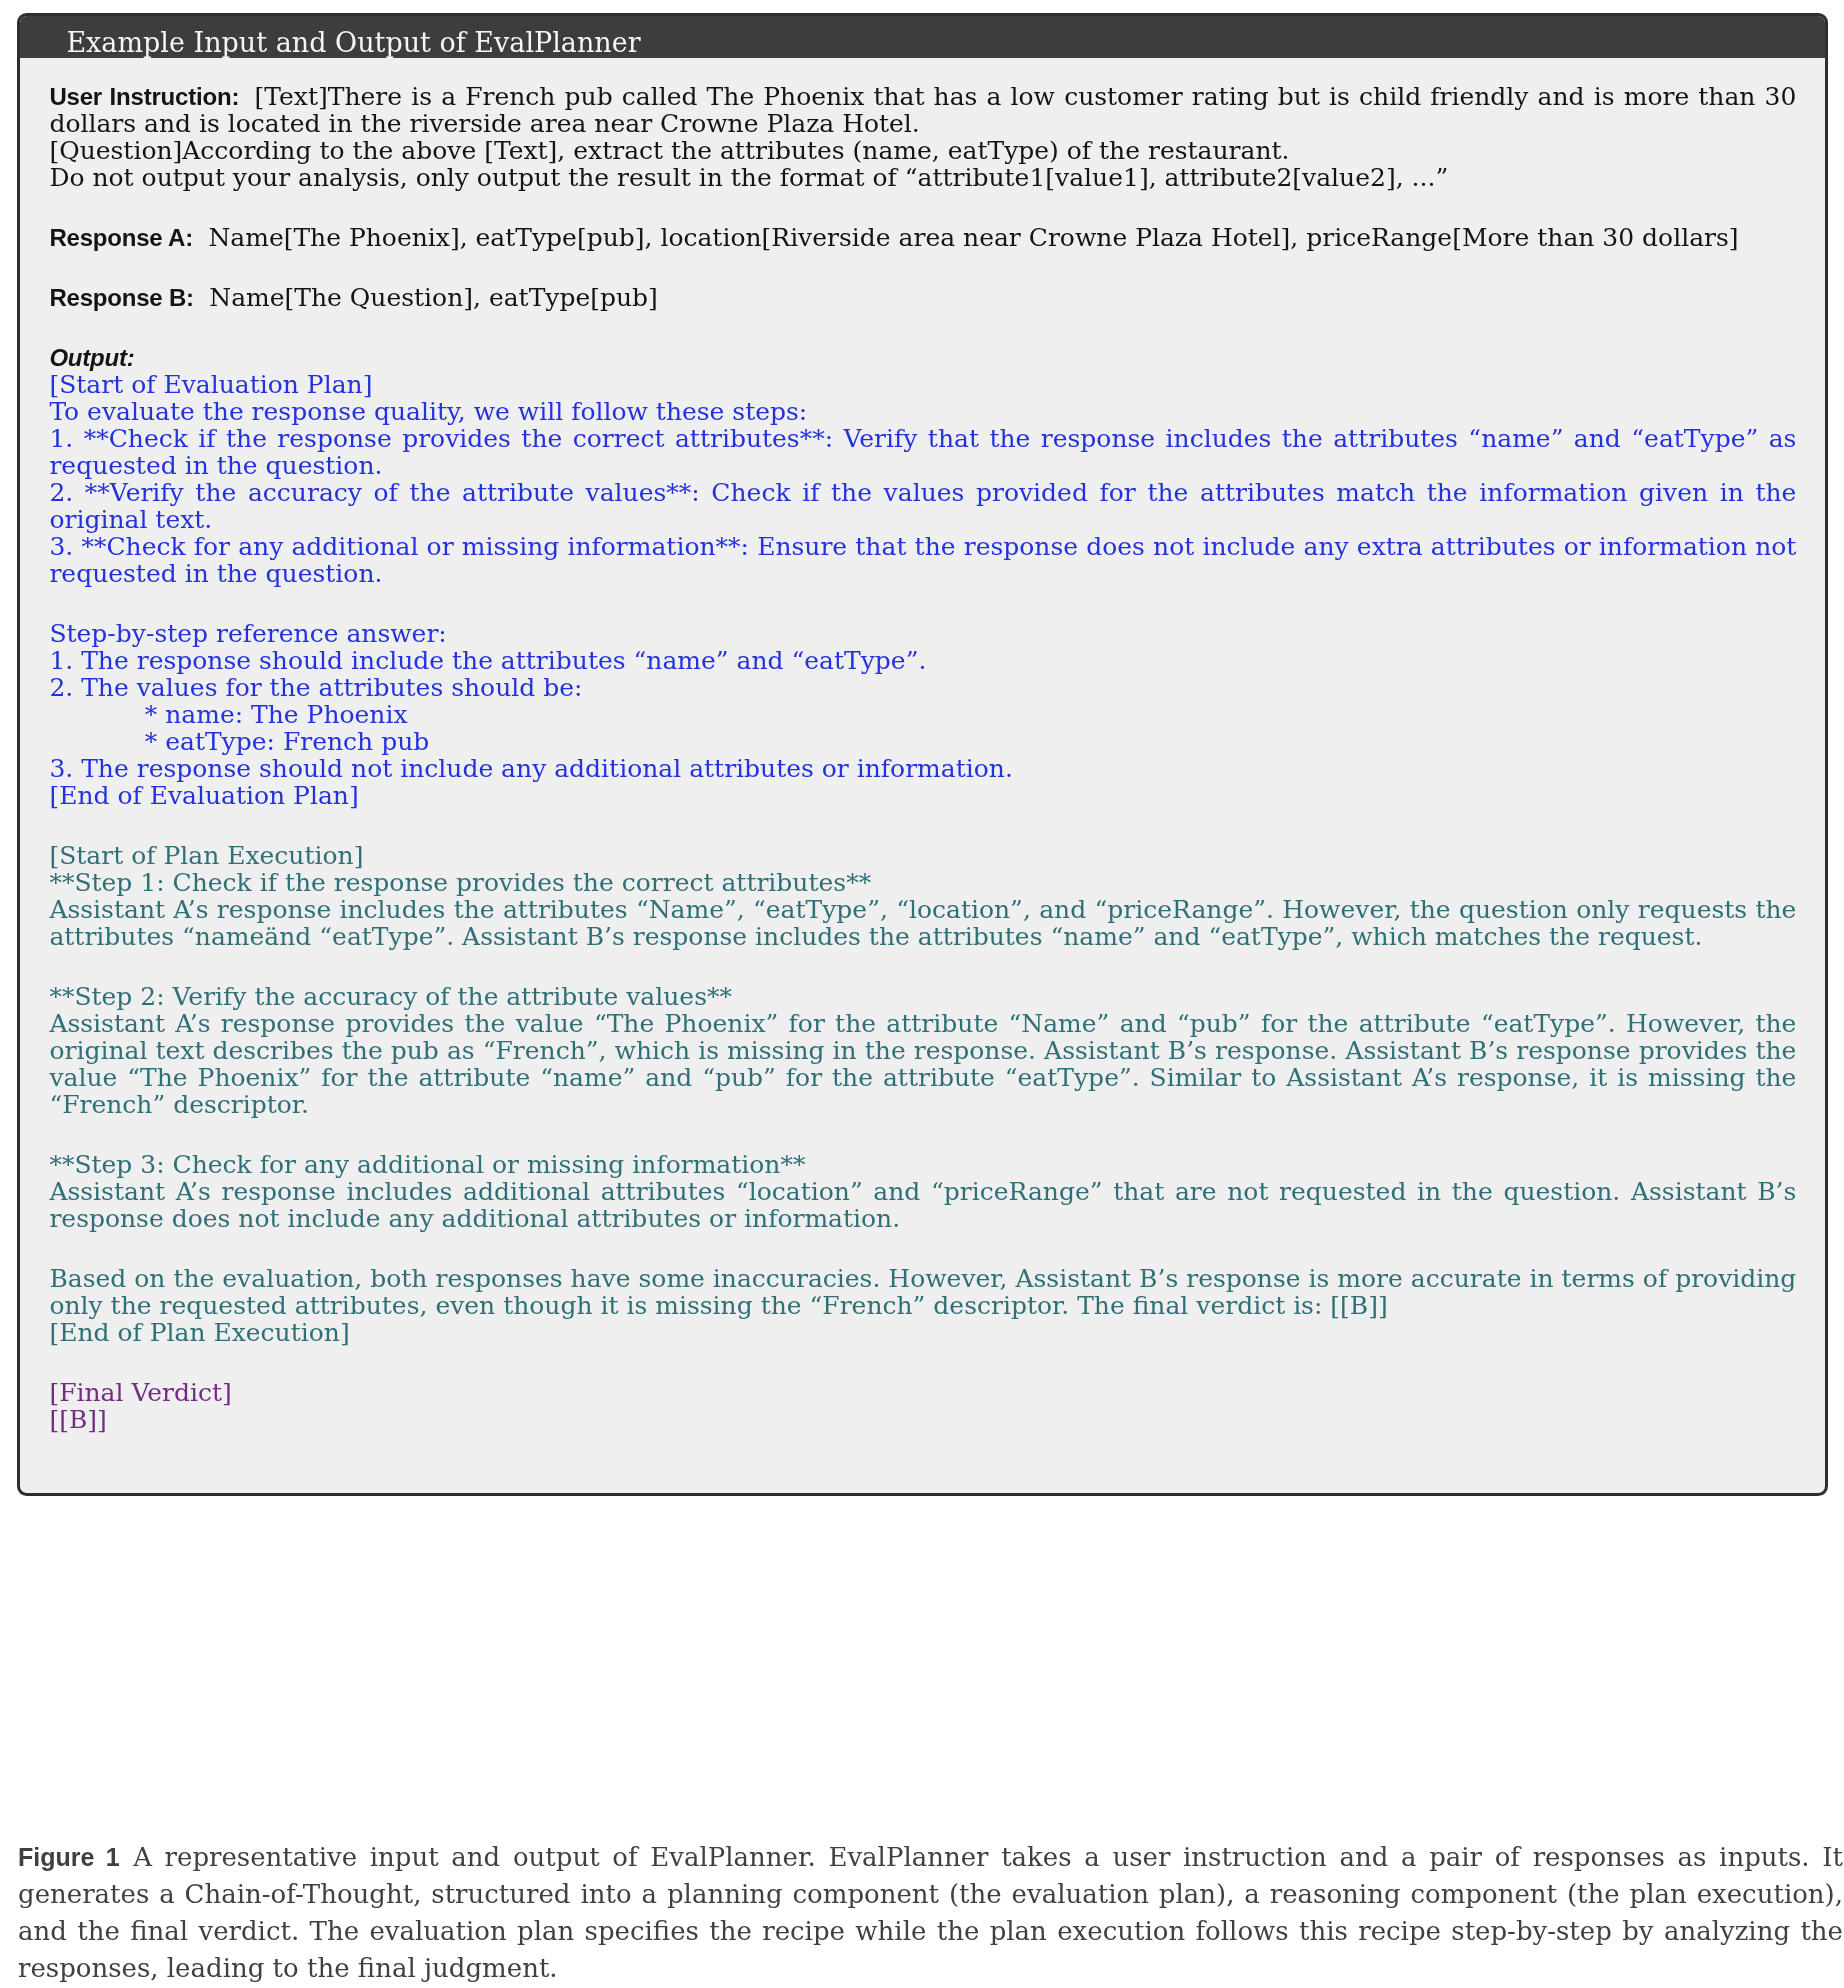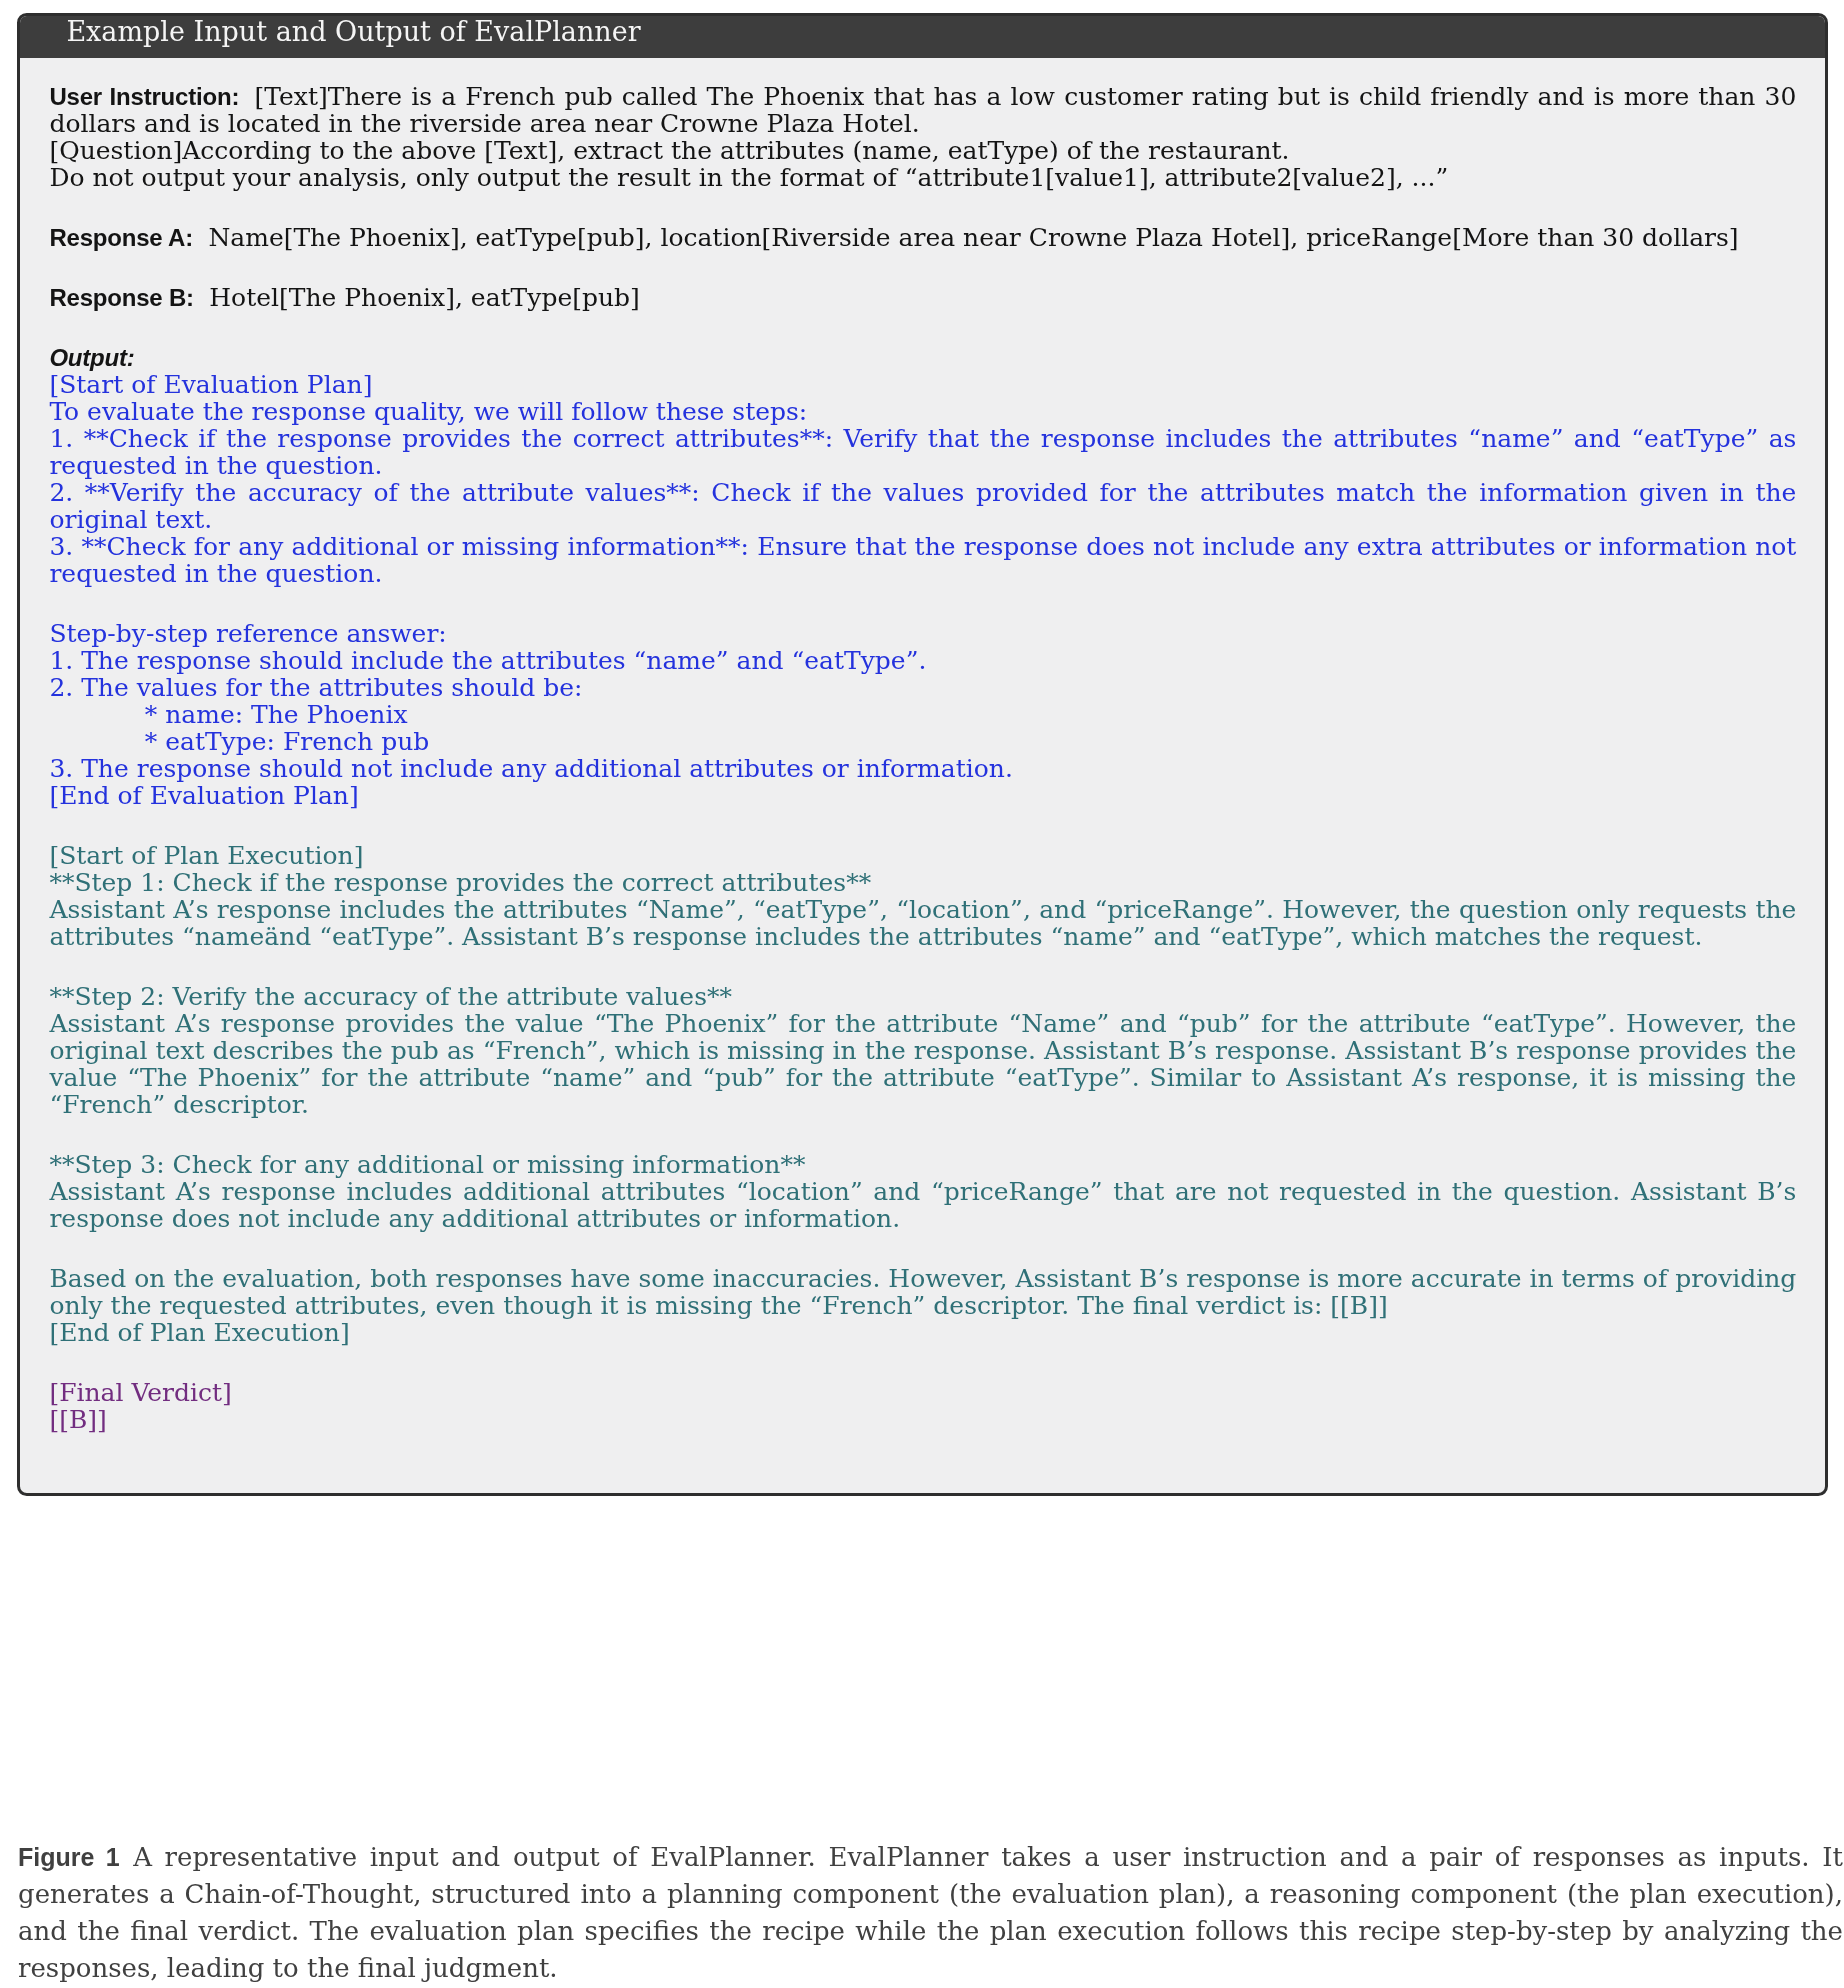--- a/index.html
+++ b/index.html
@@ -26,21 +26,21 @@
     box-sizing:border-box;
     border:3.9px solid var(--box_border);
     border-radius:9.7px;
     background:var(--box_bg);
     overflow:hidden;
   }
   .title-bar{
     background:var(--titlebar_bg);
     height:42px;
     display:flex;
-    align-items:flex-start;
+    align-items:flex-end;
     padding-left:46px;
     color:var(--title_text);
     font-size:27px;
   }
   .box-body{
     padding:25px 29px 46px 29px;
     font-size:25px;
     line-height:27px;
   }
   .blk{
@@ -85,21 +85,21 @@
     <span>Example Input and Output of EvalPlanner</span>
   </div>
   <div class="box-body">
 
     <p class="blk"><span class="lbl">User Instruction:</span><span class="pre">[Text]There is a French pub called The Phoenix that has a low customer rating but is child friendly and is more than 30 dollars and is located in the riverside area near Crowne Plaza Hotel.
 [Question]According to the above [Text], extract the attributes (name, eatType) of the restaurant.
 Do not output your analysis, only output the result in the format of “attribute1[value1], attribute2[value2], ...”</span></p>
 
     <p class="blk"><span class="lbl">Response A:</span><span class="pre">Name[The Phoenix], eatType[pub], location[Riverside area near Crowne Plaza Hotel], priceRange[More than 30 dollars]</span></p>
 
-    <p class="blk"><span class="lbl">Response B:</span><span class="pre">Hotel[The Phoenix], eatType[pub]</span></p>
+    <p class="blk"><span class="lbl">Response B:</span><span class="pre">Name[The Question], eatType[pub]</span></p>
 
     <p class="blk no-gap"><span class="lbl">Output:</span></p>
 
     <p class="blk c-blue pre">[Start of Evaluation Plan]
 To evaluate the response quality, we will follow these steps:
 1. **Check if the response provides the correct attributes**: Verify that the response includes the attributes “name” and “eatType” as requested in the question.
 2. **Verify the accuracy of the attribute values**: Check if the values provided for the attributes match the information given in the original text.
 3. **Check for any additional or missing information**: Ensure that the response does not include any extra attributes or information not requested in the question.</p>
 
     <p class="blk c-blue pre">Step-by-step reference answer:

